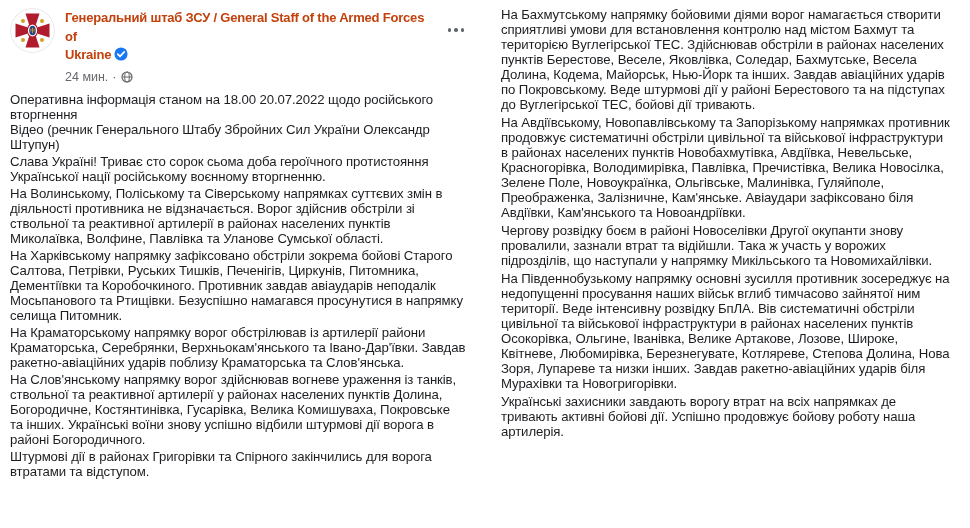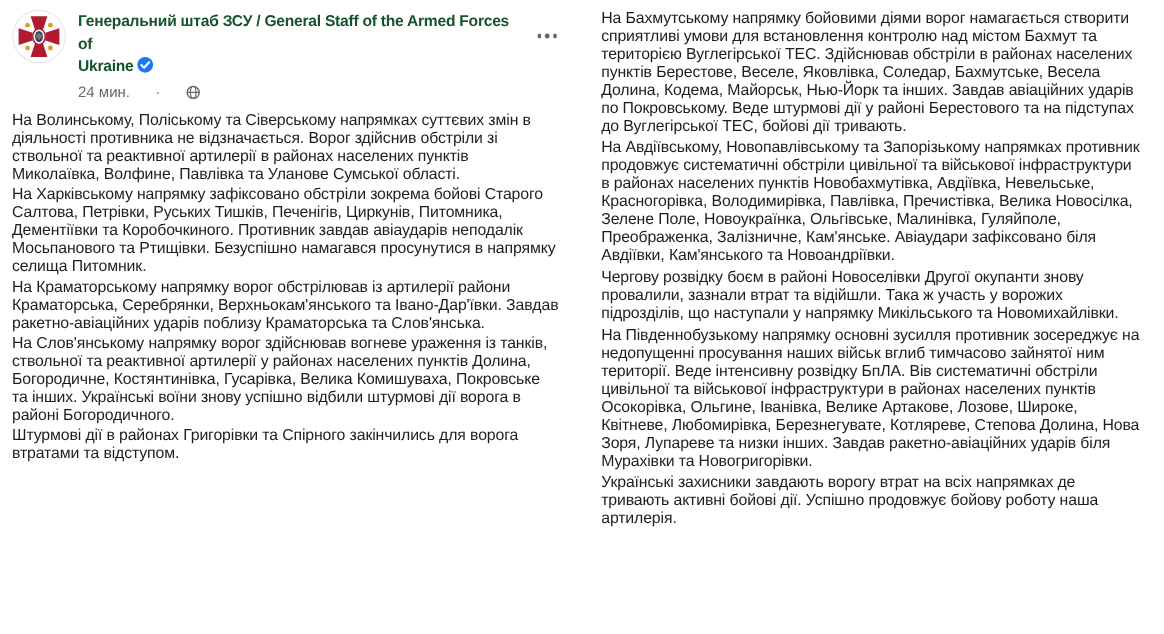--- a/index.html
+++ b/index.html
@@ -18,27 +18,27 @@
   
   .post-header { position: relative; display: flex; align-items: flex-start; padding-right: 34px; }
   .avatar {
     flex: 0 0 45px; width: 45px; height: 45px; border-radius: 50%;
     overflow: hidden; cursor: pointer; background: #fff;
   }
   .avatar svg { display: block; }
   .header-text { margin-left: 10px; padding-top: 1px; width: 405px; }
   .page-name {
     font-weight: bold; font-size: 13px; letter-spacing: -0.2px;
-    line-height: 18.5px; color: #14532d; cursor: pointer;
+    line-height: 18.5px; color: #c2410c; cursor: pointer;
   }
   .name-text { white-space: pre-line; }
   .verified-badge { display: inline-block; margin-left: 3px; vertical-align: -2px; }
   .meta {
     margin-top: 3px; font-size: 12.5px; color: #65676b;
-    display: flex; align-items: center; gap: 21px;
+    display: flex; align-items: center; gap: 4px;
   }
   .meta .timestamp { cursor: pointer; }
   .globe-icon { display: inline-flex; }
   .more-btn {
     position: absolute; right: 0; top: 14px;
     display: flex; gap: 3px; padding: 6px 2px; cursor: pointer;
   }
   .more-btn i { width: 3.5px; height: 3.5px; border-radius: 50%; background: #606770; }
 
   
@@ -105,20 +105,23 @@
       </div>
 
       <div class="more-btn">
         <i></i>
           <i></i>
           <i></i>
       </div>
     </div>
 
     <div class="post-body">
+      <p class="para">Оперативна інформація станом на 18.00 20.07.2022 щодо російського вторгнення
+Відео (речник Генерального Штабу Збройних Сил України Олександр Штупун)</p>
+      <p class="para">Слава Україні! Триває сто сорок сьома доба героїчного протистояння Української нації російському воєнному вторгненню.</p>
       <p class="para">На Волинському, Поліському та Сіверському напрямках суттєвих змін в діяльності противника не відзначається. Ворог здійснив обстріли зі ствольної та реактивної артилерії в районах населених пунктів Миколаївка, Волфине, Павлівка та Уланове Сумської області.</p>
       <p class="para">На Харківському напрямку зафіксовано обстріли зокрема бойові Старого Салтова, Петрівки, Руських Тишків, Печенігів, Циркунів, Питомника, Дементіївки та Коробочкиного. Противник завдав авіаударів неподалік Мосьпанового та Ртищівки. Безуспішно намагався просунутися в напрямку селища Питомник.</p>
       <p class="para">На Краматорському напрямку ворог обстрілював із артилерії райони Краматорська, Серебрянки, Верхньокам'янського та Івано-Дар'ївки. Завдав ракетно-авіаційних ударів поблизу Краматорська та Слов'янська.</p>
       <p class="para">На Слов'янському напрямку ворог здійснював вогневе ураження із танків, ствольної та реактивної артилерії у районах населених пунктів Долина, Богородичне, Костянтинівка, Гусарівка, Велика Комишуваха, Покровське та інших. Українські воїни знову успішно відбили штурмові дії ворога в районі Богородичного.</p>
       <p class="para">Штурмові дії в районах Григорівки та Спірного закінчились для ворога втратами та відступом.</p>
     </div>
   </div>
 
   <div class="col-right">
     <p class="para">На Бахмутському напрямку бойовими діями ворог намагається створити сприятливі умови для встановлення контролю над містом Бахмут та територією Вуглегірської ТЕС. Здійснював обстріли в районах населених пунктів Берестове, Веселе, Яковлівка, Соледар, Бахмутське, Весела Долина, Кодема, Майорськ, Нью-Йорк та інших. Завдав авіаційних ударів по Покровському. Веде штурмові дії у районі Берестового та на підступах до Вуглегірської ТЕС, бойові дії тривають.</p>

